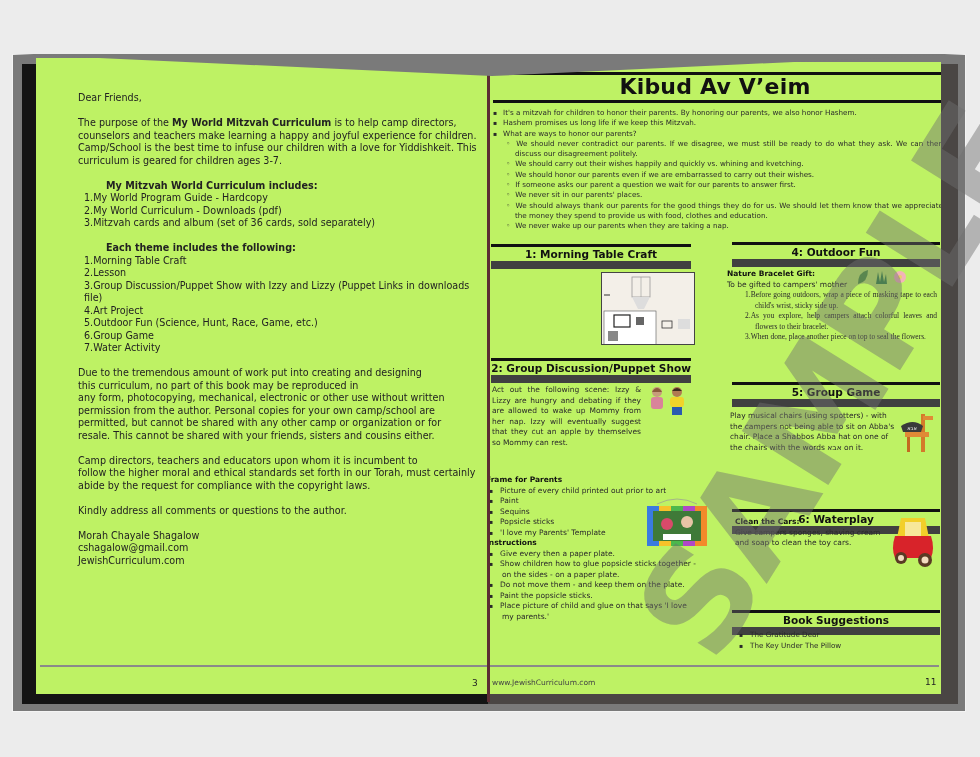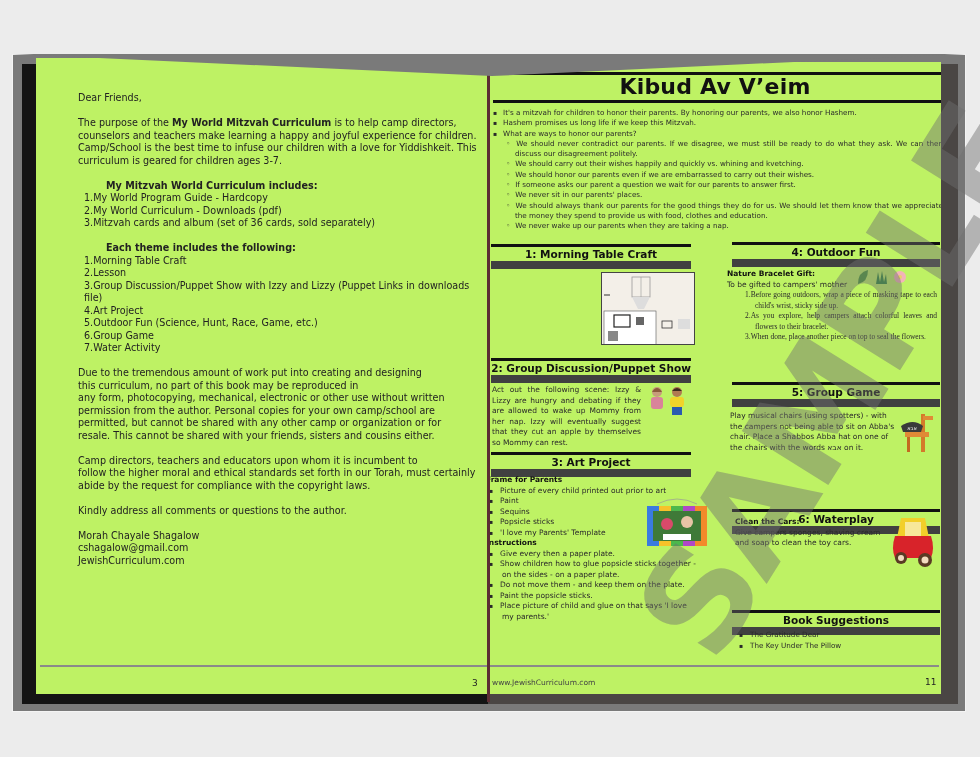--- a/index.html
+++ b/index.html
@@ -148,21 +148,20 @@
       <circle cx="10" cy="8" r="5" fill="#c79c7b"></circle>
       <path d="M5 8 Q10 0 15 8" fill="#8b5a3c"></path>
       <rect x="4" y="13" width="12" height="12" rx="3" fill="#d9849a"></rect>
       <circle cx="30" cy="8" r="5" fill="#b07a52"></circle>
       <path d="M25 7 Q30 1 35 7" fill="#3b2a1e"></path>
       <rect x="23" y="13" width="14" height="10" rx="3" fill="#f0d42a"></rect>
       <rect x="25" y="23" width="10" height="8" fill="#2a5ab0"></rect>
     </svg>
   </div>
 
-  <div class="sec-head" style="left:2px; top:390px; width:200px;">3: Art Project</div>
   <div class="sec-body" style="left:-3px; top:413px; width:214px;">
     <div><b>Frame for Parents</b></div>
     <ul style="margin-left:3px;">
       <li>Picture of every child printed out prior to art</li>
       <li>Paint</li>
       <li>Sequins</li>
       <li>Popsicle sticks</li>
       <li>'I love my Parents' Template</li>
     </ul>
     <div><b>Instructions</b></div>

